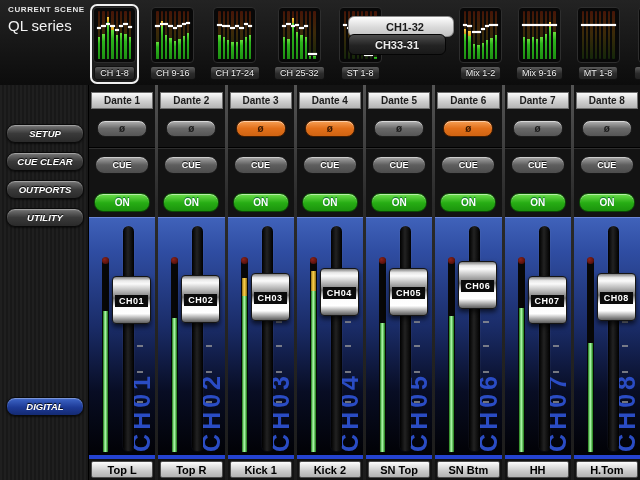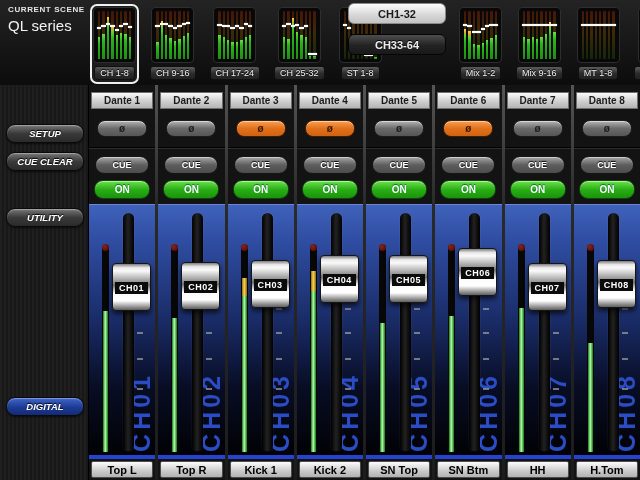--- a/index.html
+++ b/index.html
@@ -40,21 +40,21 @@
   .mdash{position:absolute;left:-1px;right:-1px;height:2px;background:#fff;box-shadow:0 0 1px #fff;}
   .mlabel{
     margin-top:3px;background:linear-gradient(180deg,#5c5c5c,#2b2b2b 55%,#222);
     border:1px solid #101010;border-radius:3px;color:#f0f0f0;font-size:9px;
     padding:1px 5px;white-space:nowrap;text-shadow:0 -1px 0 #000;
   }
   .bankbtn{
     position:absolute;left:348px;width:96px;height:19px;border-radius:6px;
     font-size:11px;font-weight:bold;display:flex;align-items:center;justify-content:center;
   }
-  .bank-primary{top:3px;background:linear-gradient(180deg,#fefefe,#d9d9d9 55%,#c3c3c3);color:#1a1a1a;border:1px solid #8a8a8a;}
+  .bank-primary{top:16px;background:linear-gradient(180deg,#fefefe,#d9d9d9 55%,#c3c3c3);color:#1a1a1a;border:1px solid #8a8a8a;padding-left:8px;}
   .bank-secondary{top:34px;background:linear-gradient(180deg,#4d4d4d,#232323 55%,#191919);color:#ededed;border:1px solid #050505;text-shadow:0 -1px 0 #000;}
 
   
   .sidebar{
     position:absolute;left:0;top:85px;width:88px;bottom:0;
     background:repeating-linear-gradient(90deg,#1f1f1f 0 2px,#181818 2px 4px),#1a1a1a;
     border-right:1px solid #000;
   }
   .sidebtn{
     position:absolute;left:6px;width:76px;height:17px;border-radius:9px;
@@ -89,21 +89,21 @@
   .phase.on{background:linear-gradient(180deg,#f7a055 0%,#e2701a 50%,#cf6312 100%);color:#3a1800;border-color:#421d02;}
   .hdivider{margin-top:10px;height:1px;background:#000;border-bottom:1px solid #2e2e2e;}
   .cue{
     margin:7px auto 0;width:52px;height:16px;border-radius:9px;
     background:linear-gradient(180deg,#a9a9a9 0%,#5e5e5e 50%,#4c4c4c 100%);
     border:1px solid #161616;color:#fff;font-size:9px;font-weight:bold;
     display:flex;align-items:center;justify-content:center;text-shadow:0 -1px 1px #000;
     box-shadow:inset 0 1px 0 rgba(255,255,255,.45);
   }
   .onbtn{
-    margin:6px auto 0;width:54px;height:17px;border-radius:9px;
+    margin:19px auto 0;width:54px;height:17px;border-radius:9px;
     background:linear-gradient(180deg,#6fe14f 0%,#27ad14 52%,#1b930d 100%);
     border:1px solid #0b4a05;color:#fff;font-size:10px;font-weight:bold;
     display:flex;align-items:center;justify-content:center;text-shadow:0 -1px 1px #063;
     box-shadow:inset 0 1px 0 rgba(255,255,255,.5);
   }
   .panel{
     margin-top:5px;flex:1;position:relative;
     background:linear-gradient(180deg,#4062ba 0%,#2f4da2 14%,#1a2c68 45%,#080d24 72%,#010103 100%);
     border-top:1px solid #6c87d6;overflow:hidden;
   }
@@ -328,21 +328,21 @@
           <div class="mbar">
             <div class="mgreenfill" style="height: 4%;"></div>
             <div class="mdash" style="top: 55%;"></div>
           </div>
         </div>
     <div class="mlabel">ST 1-8</div>
   </div>
 </div>
 
   <div class="bankbtn bank-primary">CH1-32</div>
-  <div class="bankbtn bank-secondary">CH33-64</div>
+  <div class="bankbtn bank-secondary">CH33-31</div>
 
   <div class="tabs-right">
   <div class="mtab">
     <div class="mscreen">
           <div class="mbar">
             <div class="mgreenfill" style="height: 52%;"></div>
             <div class="myellowfill" style="bottom: 52%;"></div>
             <div class="mdash" style="top: 28%;"></div>
           </div>
           <div class="mbar">
@@ -450,20 +450,21 @@
   <div class="mtab master">
     <div class="mscreen"></div>
     <div class="mlabel">Master</div>
   </div>
 </div>
 </div>
 
 <div class="sidebar">
   <div class="sidebtn" style="top:39px">SETUP</div>
   <div class="sidebtn" style="top:67px">CUE CLEAR</div>
+  <div class="sidebtn" style="top:95px">OUTPORTS</div>
   <div class="sidebtn" style="top:123px">UTILITY</div>
   <div class="sidebtn blue" style="top:312px">DIGITAL</div>
 </div>
 
 <div class="strips">
   <div class="strip">
     <div class="patch">Dante 1</div>
     <div class="phase">ø</div>
     <div class="hdivider"></div>
     <div class="cue">CUE</div>

